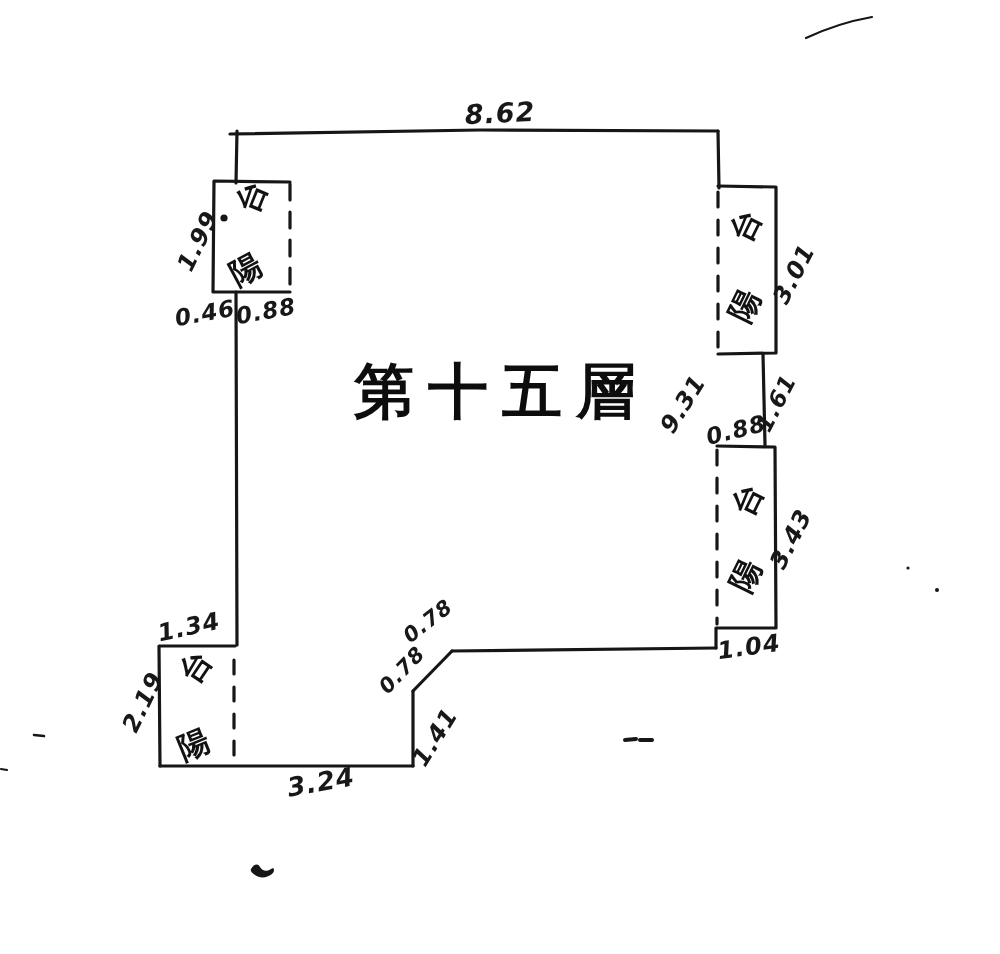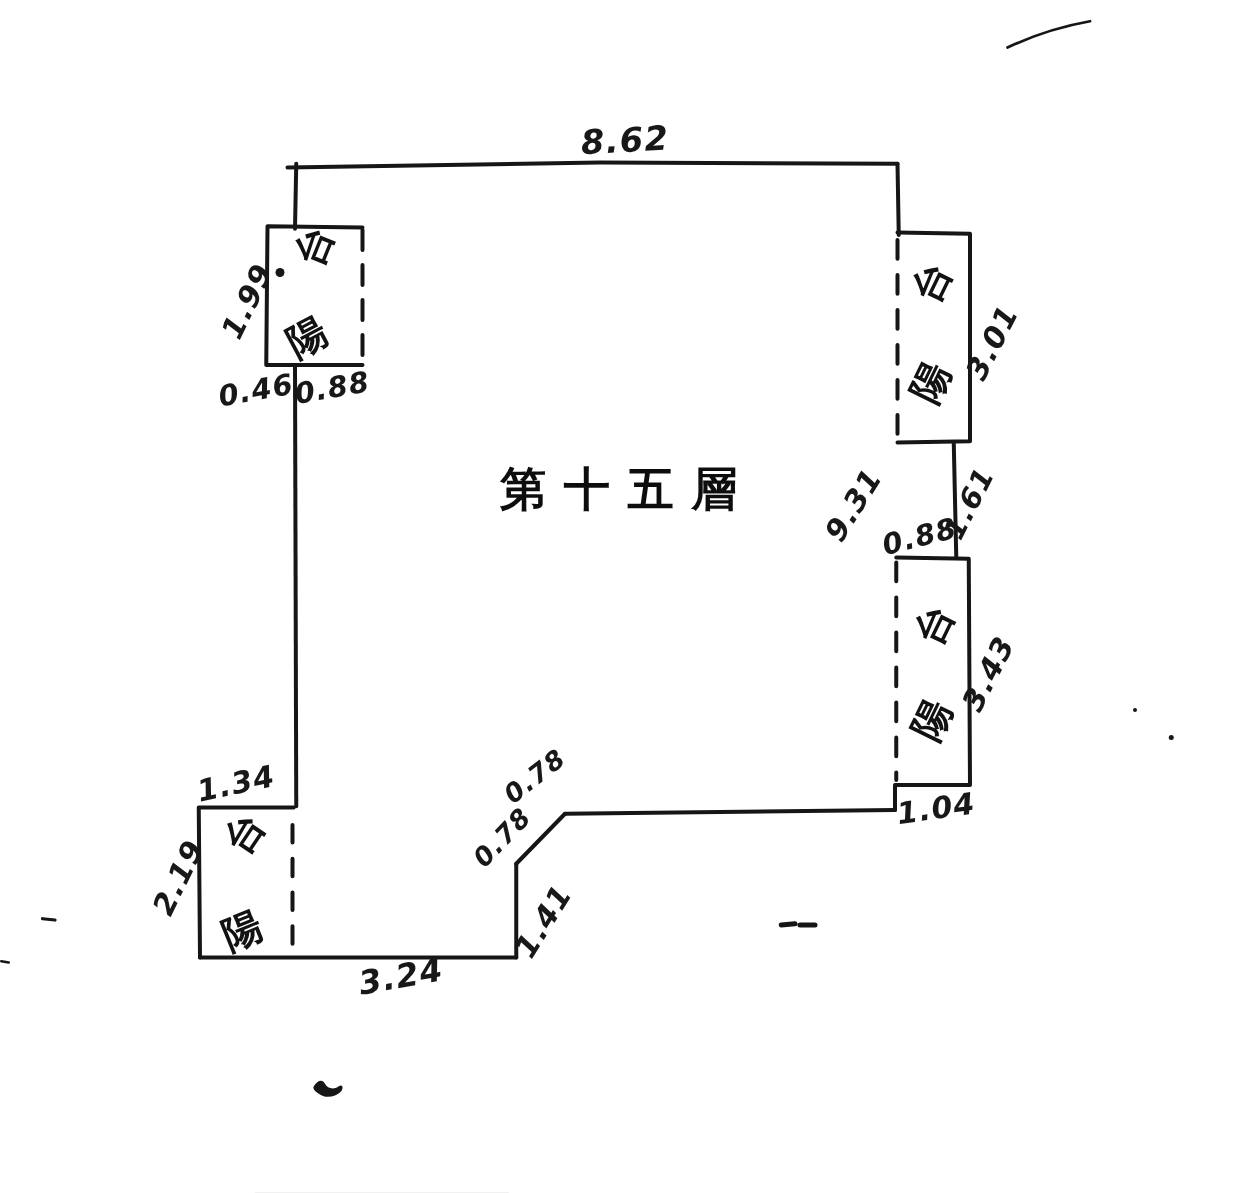--- a/index.html
+++ b/index.html
@@ -30,21 +30,21 @@
     font-size:31px;
     transform:translate(-50%,-50%) rotate(var(--r,-64deg));
   }
   .title{
     position:absolute;
     left:502px;top:392px;
     transform:translate(-50%,-50%);
     color:#0d0d0d;
     font-family:"DejaVu Serif","DejaVu Sans",serif;
     font-weight:700;
-    font-size:37px;
+    font-size:60px;
     letter-spacing:14px;
     white-space:nowrap;
   }
   
   .l-top       {left:500px;top:113px;--r:-3deg;font-size:27px;}
   .l-tl-h      {left:198px;top:241px;--r:-64deg;}
   .l-tl-o1     {left:205px;top:313px;--r:-10deg;font-size:23px;}
   .l-tl-o2     {left:266px;top:311px;--r:-10deg;font-size:23px;}
   .l-tr-h      {left:794px;top:274px;--r:-63deg;}
   .l-r-main    {left:683px;top:404px;--r:-58deg;}

